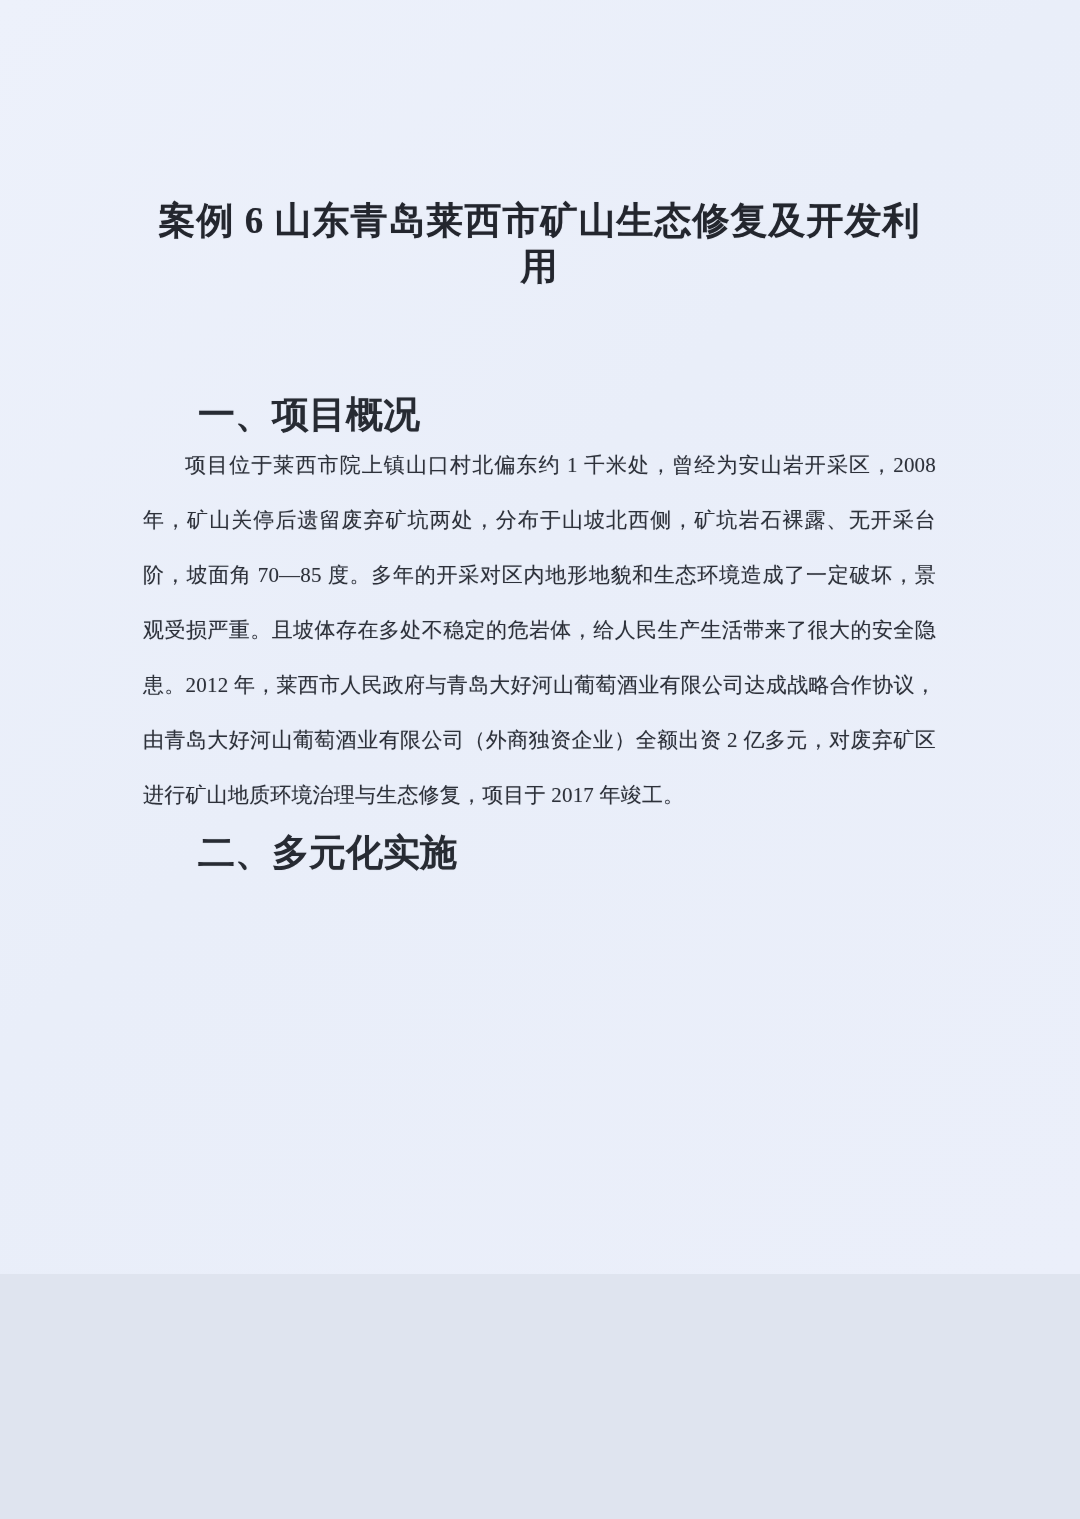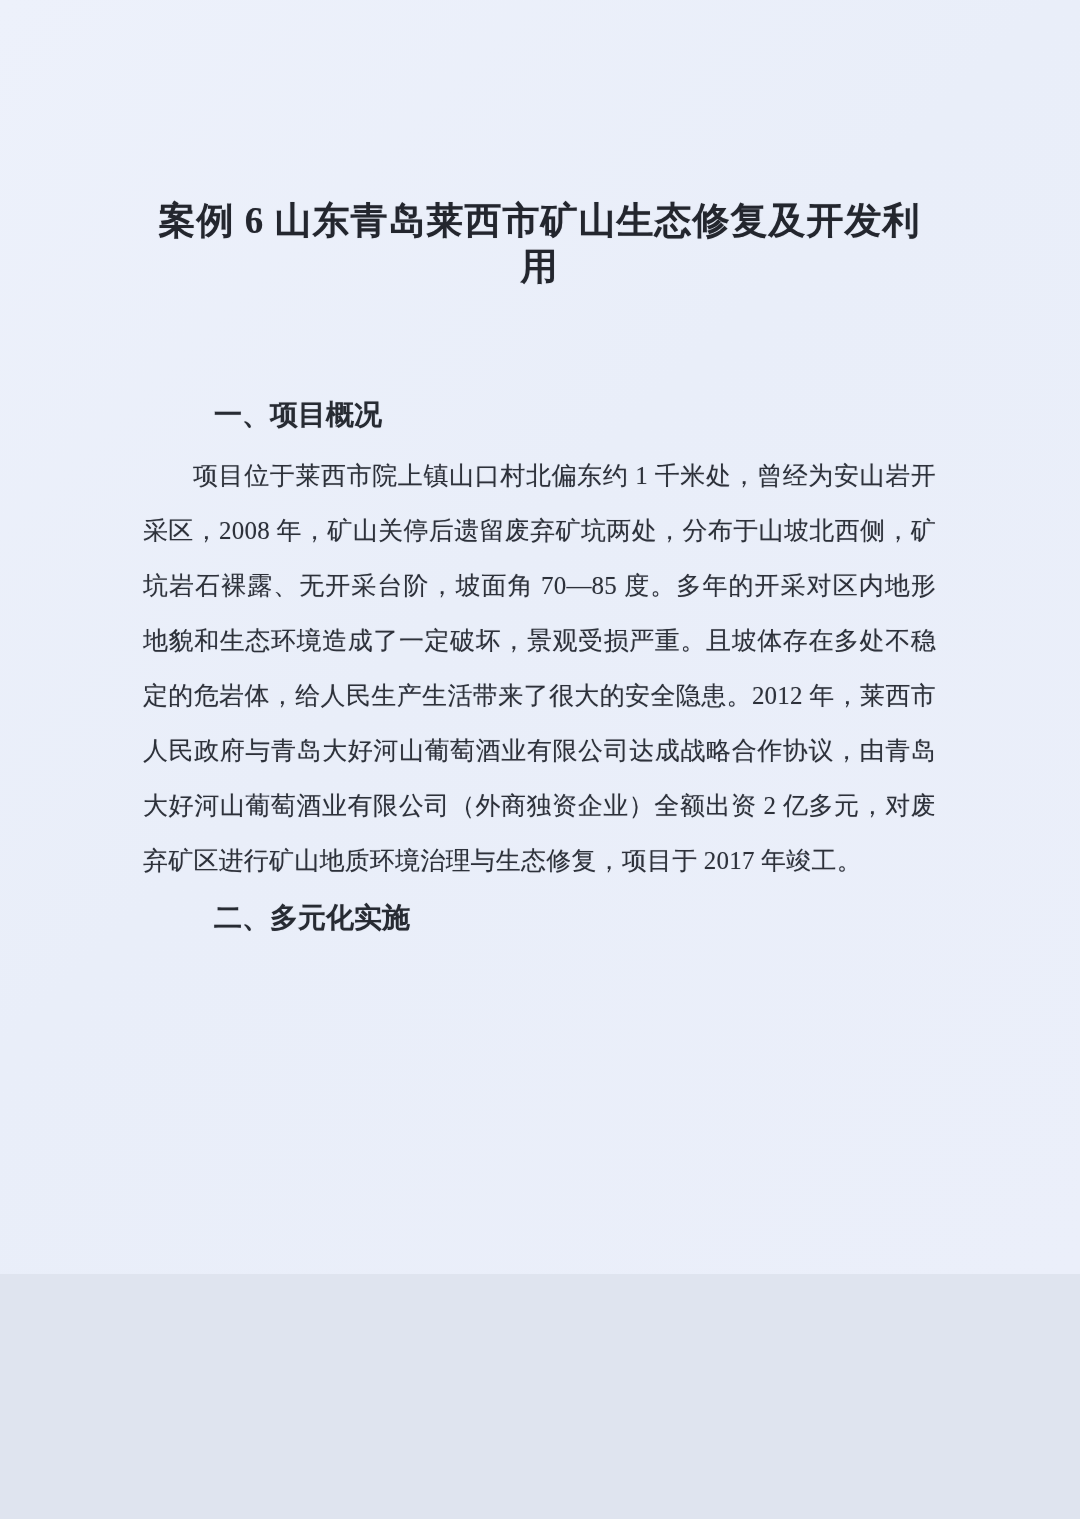--- a/index.html
+++ b/index.html
@@ -26,38 +26,38 @@
     margin: 0;
     font-size: 37px;
     line-height: 46px;
     font-weight: bold;
     text-align: center;
     letter-spacing: 1px;
     color: #23262e;
     text-shadow: 0 0 1px rgba(35, 38, 46, 0.35);
   }
   .section-heading {
-    margin: 16px;
+    margin: 0;
     padding-left: 55px;
     font-family: Liberation Sans, sans-serif;
-    font-size: 28px;
+    font-size: 37px;
     line-height: 34px;
     font-weight: bold;
     color: #272b33;
     text-shadow: 0 0 1px rgba(39, 43, 51, 0.3);
   }
   .section-heading.first {
     margin-top: 108px;
   }
   .section-heading.second {
     margin-top: 13px;
   }
   .body-paragraph {
     margin: 6px 0 0 0;
-    font-size: 25px;
+    font-size: 21px;
     line-height: 55px;
     text-align: justify;
     text-indent: 2em;
     letter-spacing: 0.2px;
     color: #2d313a;
     text-shadow: 0 0 1px rgba(45, 49, 58, 0.3);
   }
   .page-footer {
     position: absolute;
     left: 148px;

